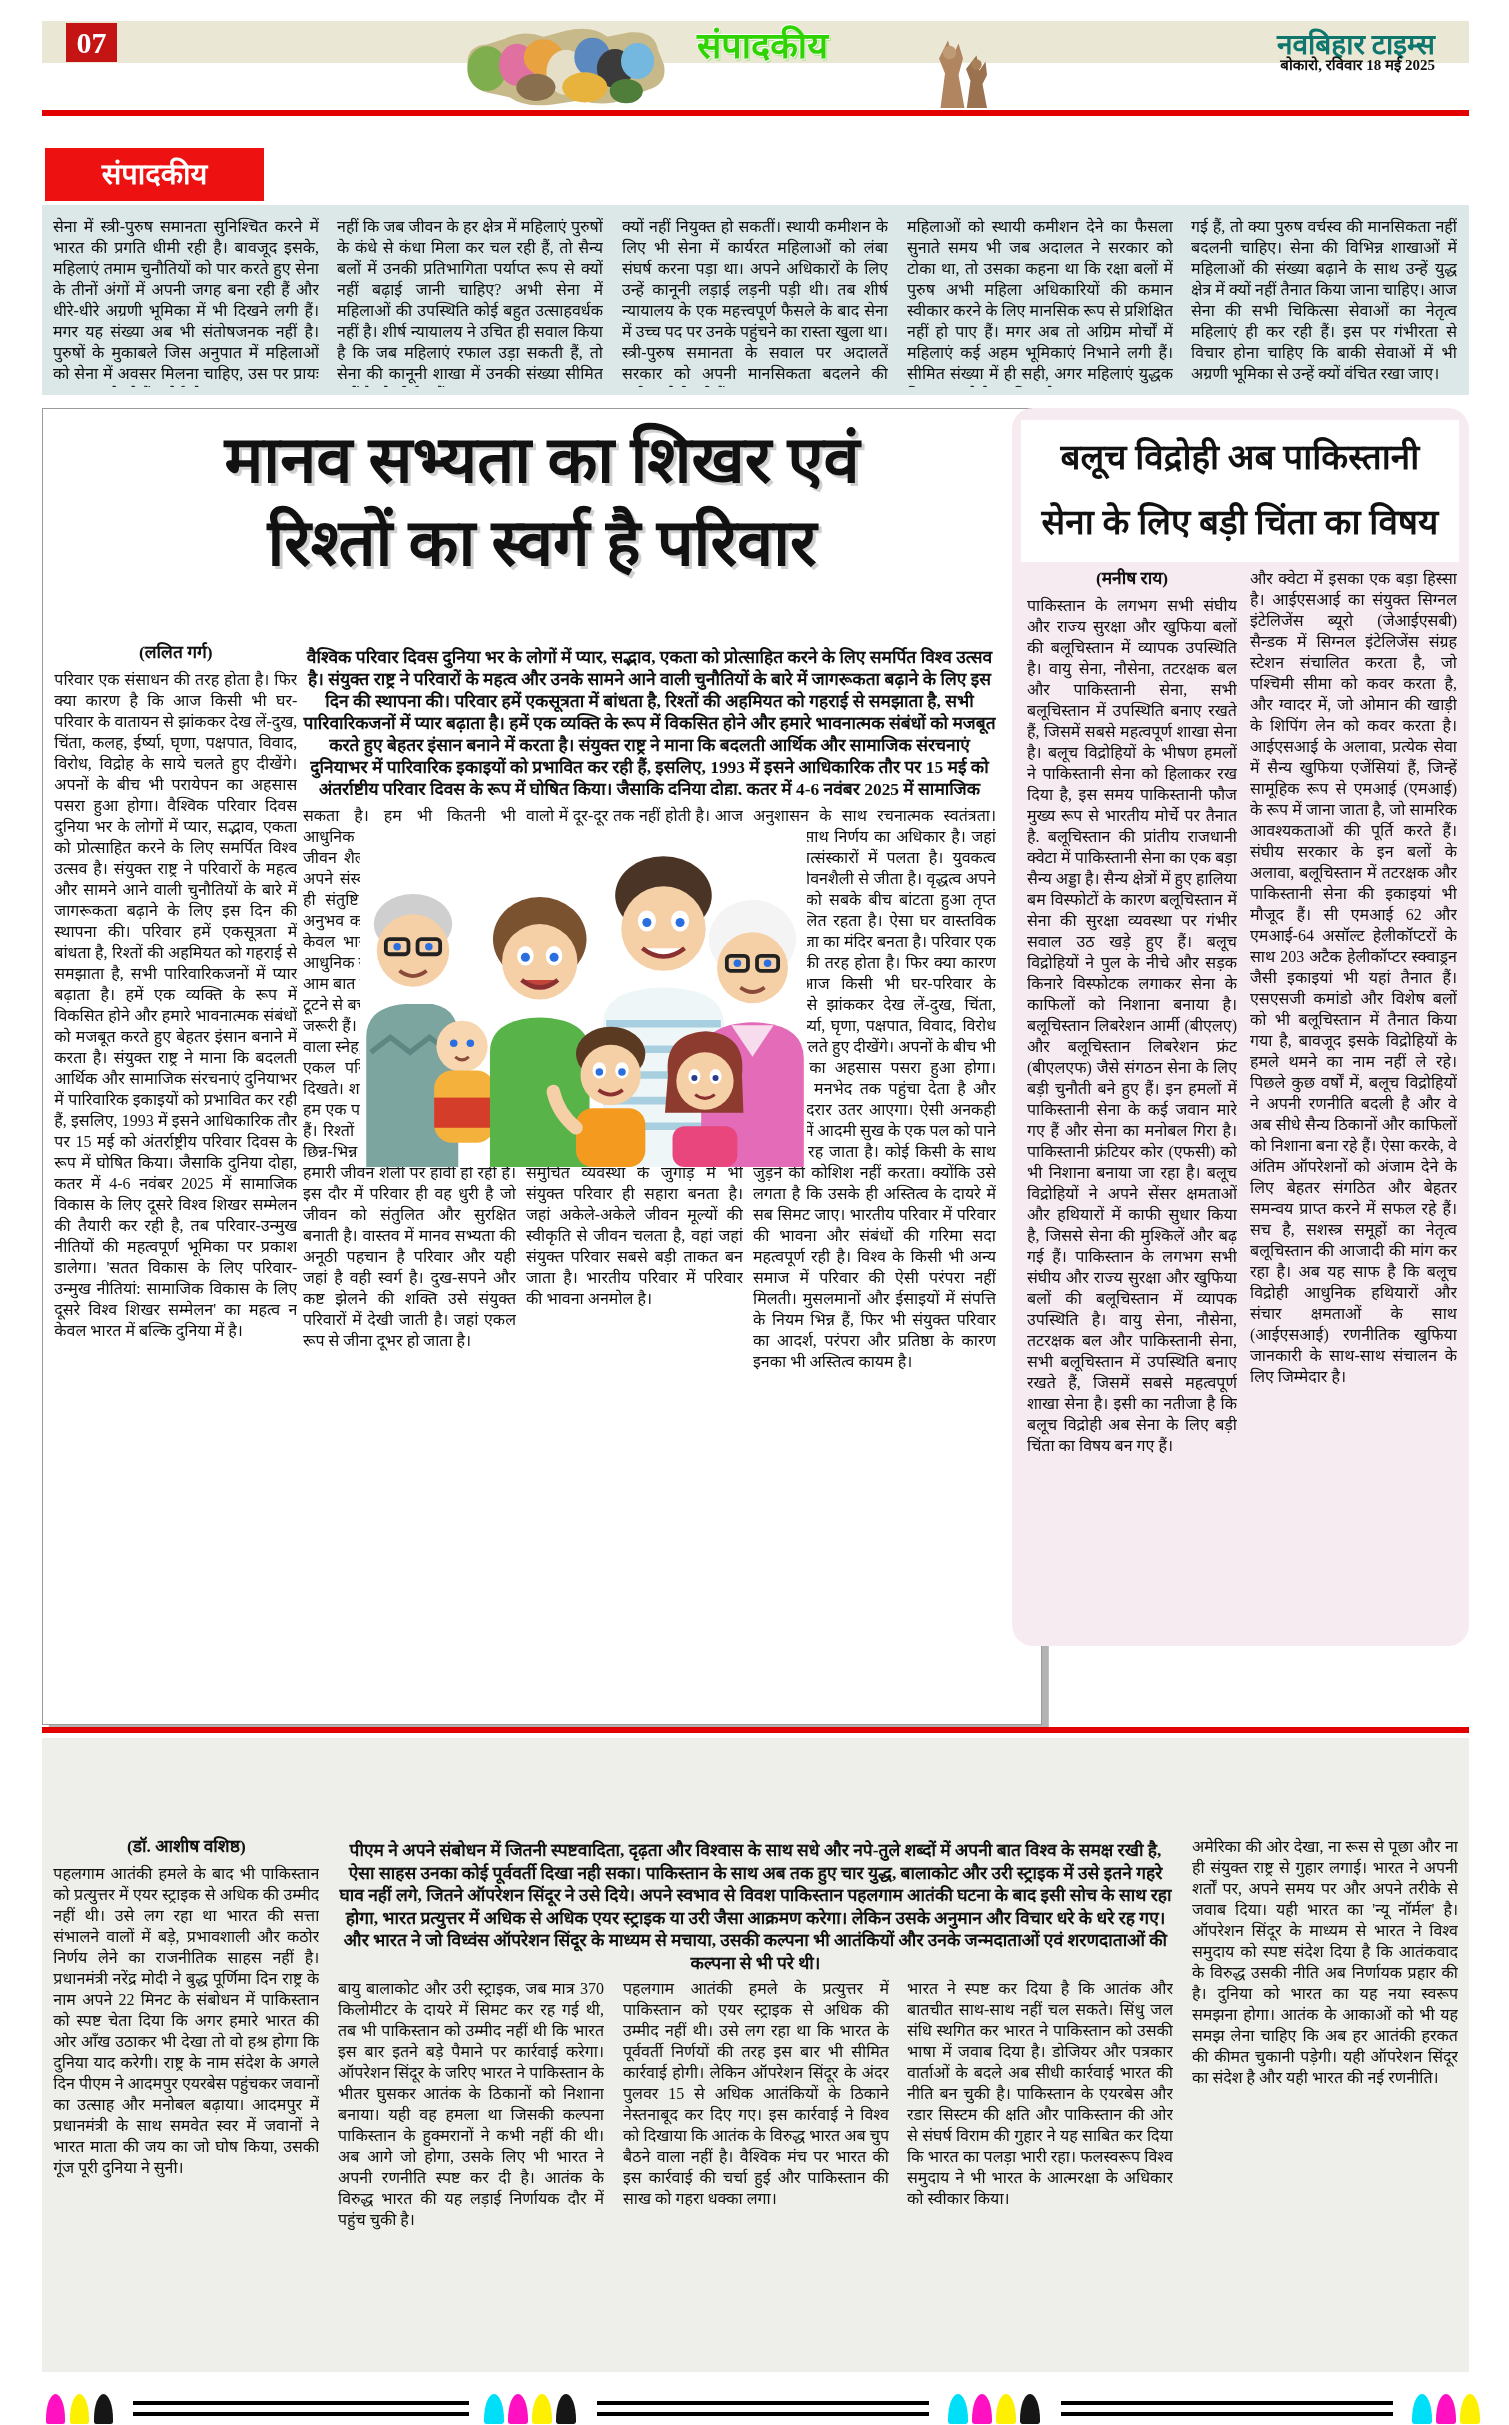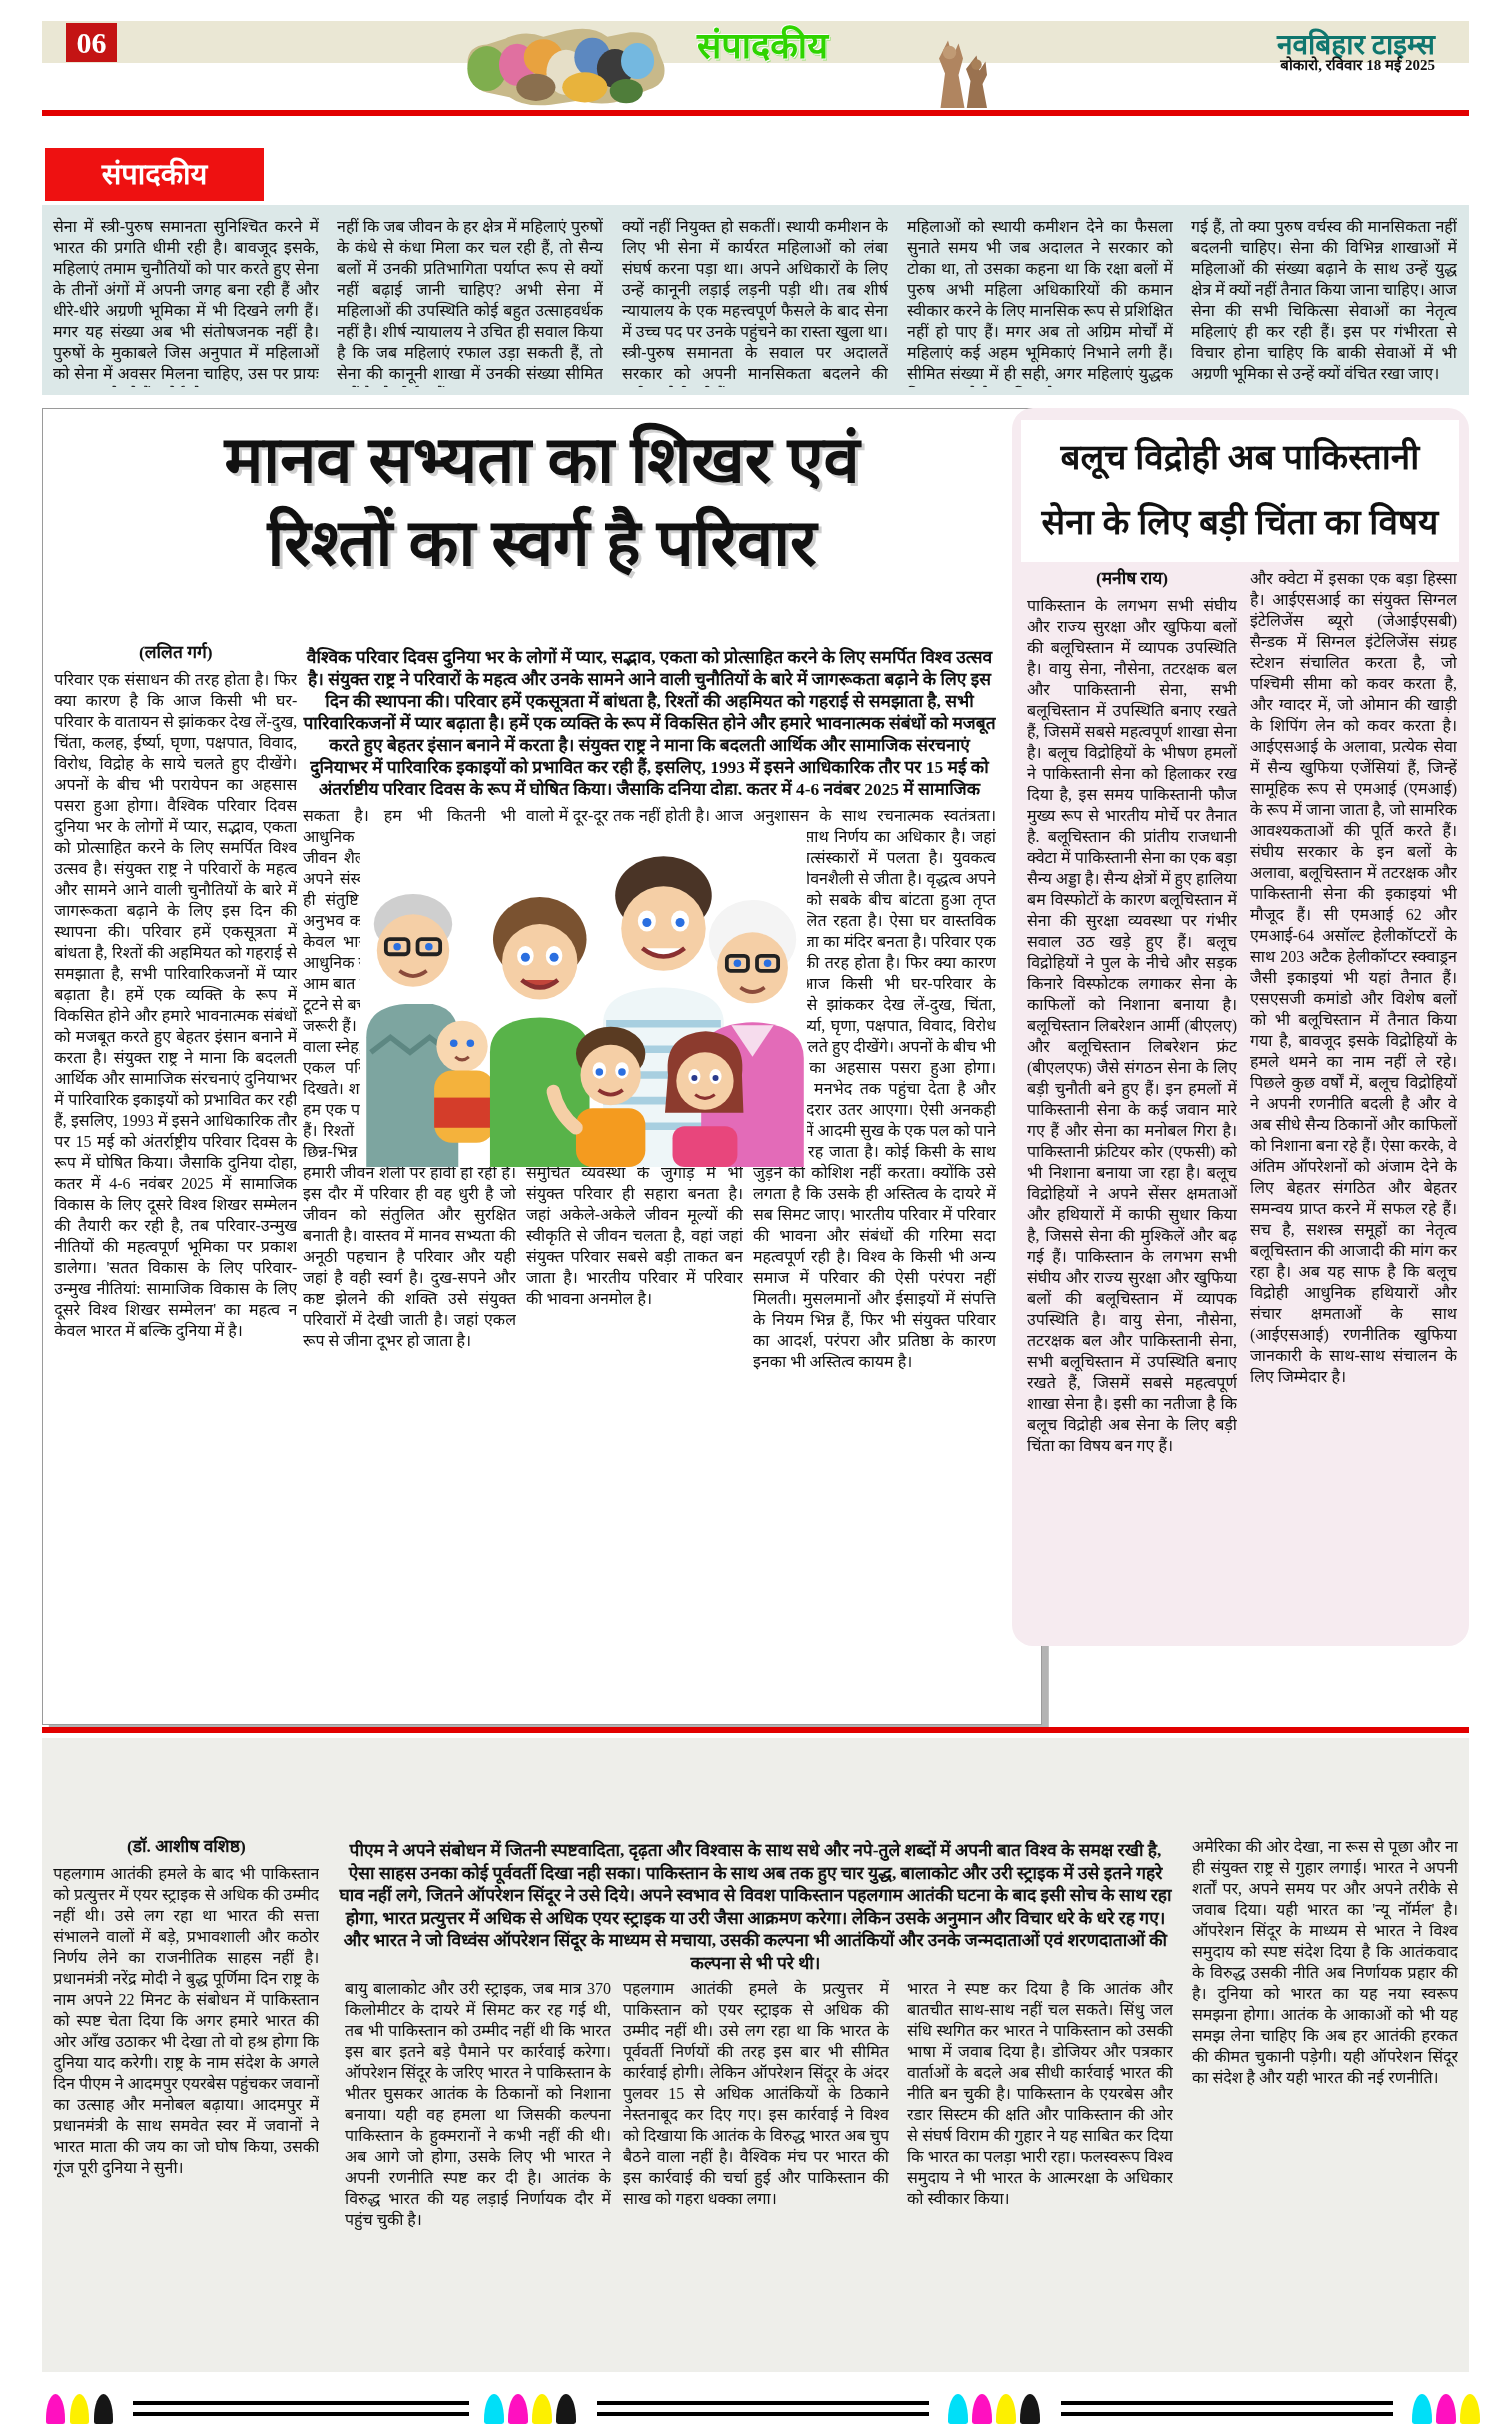--- a/index.html
+++ b/index.html
@@ -54,39 +54,39 @@
 
   
   .bottom-box{left:42px;top:1738px;width:1427px;height:634px;background:#eeeeea;}
   .b-headline{position:absolute;left:0;top:4.5px;width:100%;text-align:center;font-weight:bold;
               font-size:71px;line-height:89px;text-shadow:3px 3px 0 #cfcfcc;}
   .b-intro{position:absolute;left:296px;top:101px;width:835px;height:133px;overflow:hidden;
            font-weight:bold;font-size:17.4px;line-height:22.6px;text-align:center;}
   .b-col{width:266px;}
   .b-side{top:98px;height:530px;}
   .b-mid{top:240px;height:388px;}
-  .b1{left:11.3px;} .b2{left:296px;margin-left:7px;} .b3{left:581px;} .b4{left:865px;} .b5{left:1150px;}
+  .b1{left:11.3px;} .b2{left:296px;} .b3{left:581px;} .b4{left:865px;} .b5{left:1150px;}
 
   
   .cmyk-row{left:42px;top:2390px;width:1427px;height:35px;background:#fff;}
   .drop{position:absolute;bottom:1.5px;width:19.6px;height:30px;
         border-radius:50% 50% 12% 12% / 85% 85% 8% 8%;}
   .dc{background:#00dff8;} .dm{background:#ff10c0;} .dy{background:#fdf000;} .dk{background:#161616;}
   .dline{position:absolute;bottom:9px;height:6.8px;border-top:4.5px solid #000;border-bottom:4.5px solid #000;}
   .g1 .drop:nth-child(1){left:0;} .g1 .drop:nth-child(2){left:24px;} .g1 .drop:nth-child(3){left:48px;}
   .g4d .drop:nth-child(1){left:0;} .g4d .drop:nth-child(2){left:24px;}
   .g4d .drop:nth-child(3){left:48px;} .g4d .drop:nth-child(4){left:72px;}
 </style>
 </head>
 <body>
 
 <div id="page">
 
   <div class="abs header-strip"></div>
-  <div class="abs page-num">06</div>
+  <div class="abs page-num">07</div>
 
   <svg class="abs collage" viewBox="0 0 300 112">
     <g>
       <path d="M20 60 Q15 30 45 28 L70 20 Q95 8 120 18 L150 10 Q185 2 205 18 L235 12 Q268 10 272 35 L280 55 Q285 80 260 88 L230 100 Q200 112 170 102 L130 108 Q95 112 75 98 L45 92 Q22 86 20 60 Z" fill="#c8b98a"></path>
       <ellipse cx="45" cy="60" rx="26" ry="30" fill="#7fae4e"></ellipse>
       <ellipse cx="85" cy="55" rx="24" ry="28" fill="#e070a0"></ellipse>
       <ellipse cx="120" cy="45" rx="26" ry="24" fill="#e8a23f"></ellipse>
       <ellipse cx="150" cy="65" rx="26" ry="30" fill="#e6dfc8"></ellipse>
       <ellipse cx="185" cy="45" rx="24" ry="26" fill="#5c88c0"></ellipse>
       <ellipse cx="215" cy="60" rx="24" ry="26" fill="#3b3b3b"></ellipse>

